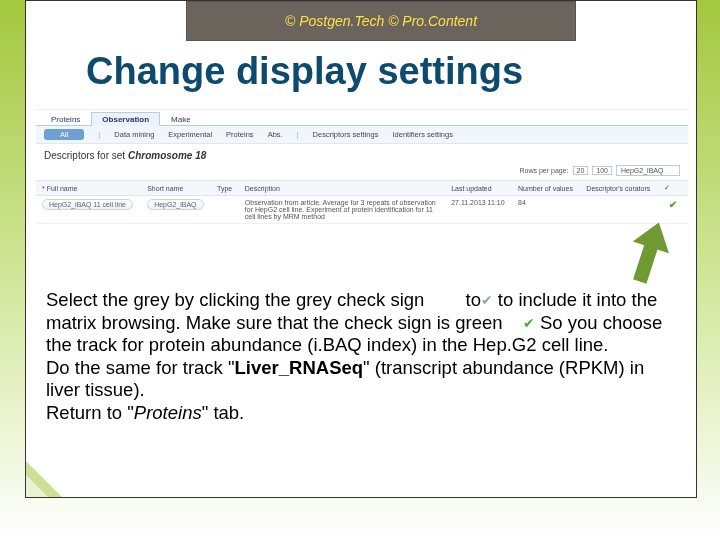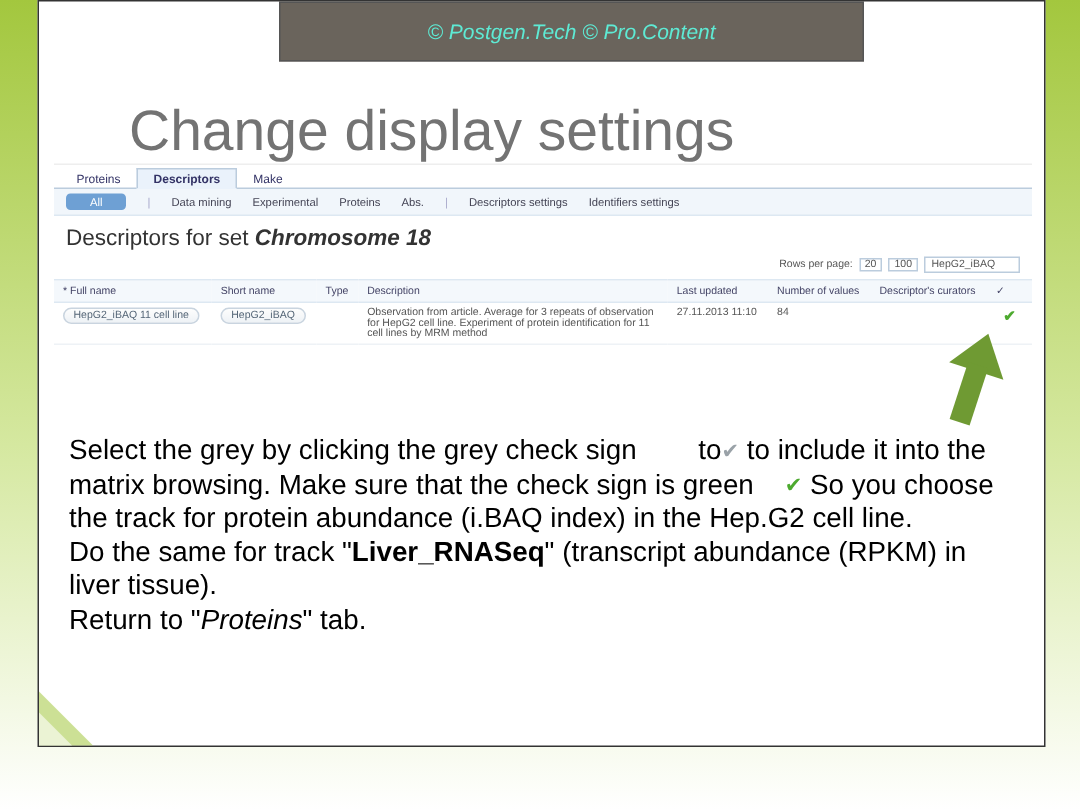--- a/index.html
+++ b/index.html
@@ -29,30 +29,31 @@
     width: 390px;
     height: 40px;
     background: #6a645c;
     border: 1px solid #555;
     display: flex;
     align-items: center;
     justify-content: center;
     box-sizing: border-box;
   }
   .header-bar span {
-    color: #5eead4;
+    color: #fde047;
     font-style: italic;
     font-size: 14px;
   }
   .title {
     position: absolute;
-    top: 66px;
+    top: 49px;
     left: 60px;
     font-size: 38px;
-    color: #737373;
+    color: #0c4a6e;
+    font-weight: bold;
   }
   .screenshot {
     position: absolute;
     top: 108px;
     left: 10px;
     width: 652px;
     height: 140px;
     background: #ffffff;
     font-size: 8px;
     color: #333;
@@ -92,21 +93,21 @@
   .subtabs .st { }
   .subtabs .st.active {
     background: #6ea0d4;
     color: #fff;
     border-radius: 3px;
     padding: 1px 16px;
   }
   .subtabs .div { color:#aac; }
   .desc-title {
     padding: 6px 8px 4px 8px;
-    font-size: 15px;
+    font-size: 10px;
     color: #333;
   }
   .desc-title b { font-weight: bold; font-style: italic; }
   .toolbar-row {
     display: flex;
     justify-content: space-between;
     align-items: center;
     padding: 0 8px 4px 8px;
     font-size: 7px;
     color: #555;
@@ -222,21 +223,21 @@
   <div class="header-bar">
     <span>© Postgen.Tech © Pro.Content</span>
   </div>
 
   <div class="title">Change display settings</div>
 
   <div class="screenshot">
 
     <div class="tabs">
       <div class="tab">Proteins</div>
-      <div class="tab active">Descriptors</div>
+      <div class="tab active">Observation</div>
       <div class="tab">Make</div>
     </div>
 
     <div class="subtabs">
       <span class="st active">All</span>
       <span class="div">|</span>
       <span class="st">Data mining</span>
       <span class="st">Experimental</span>
       <span class="st">Proteins</span>
       <span class="st">Abs.</span>

